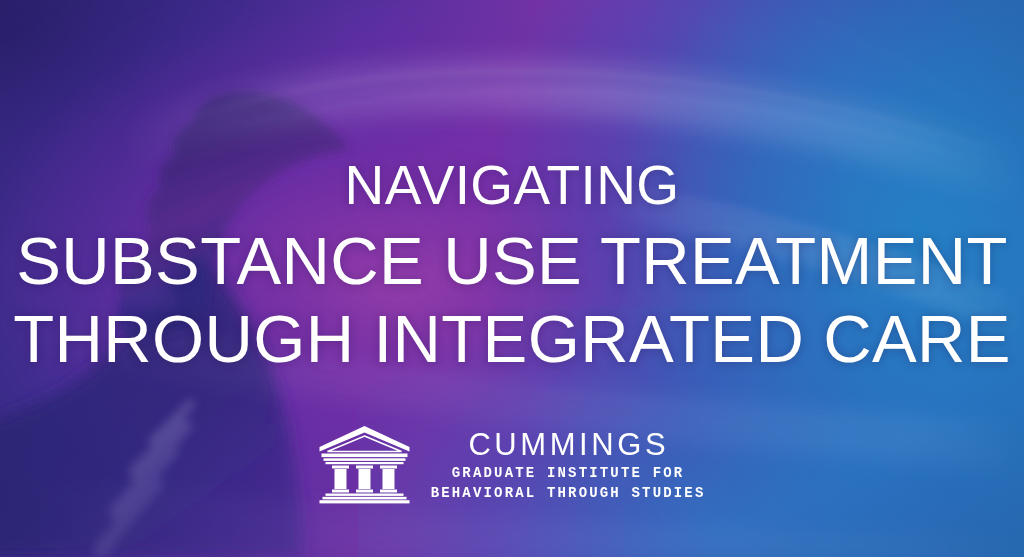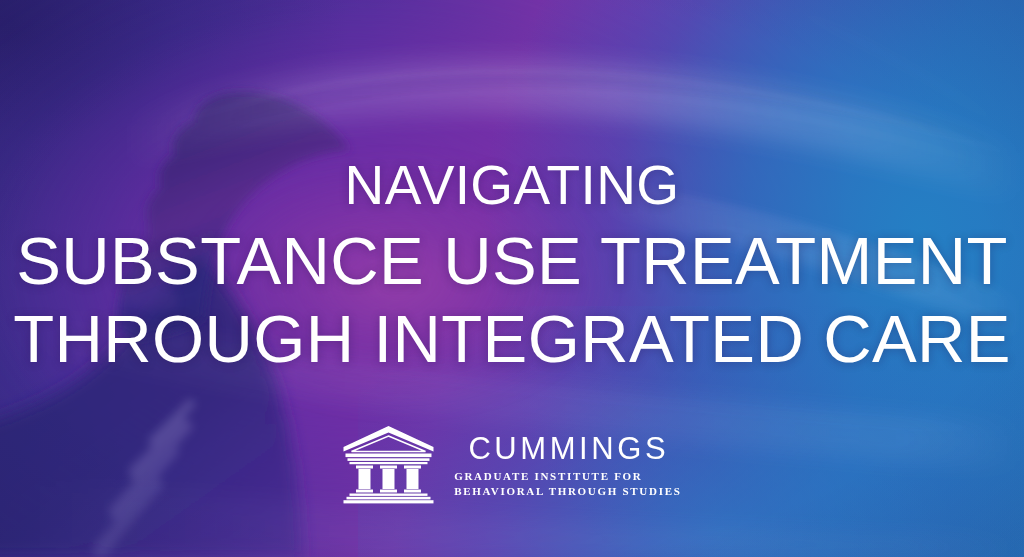--- a/index.html
+++ b/index.html
@@ -199,26 +199,27 @@
   .logo-wordmark {
     font-family: "Liberation Sans", sans-serif;
     font-size: 31px;
     font-weight: 400;
     letter-spacing: 0.115em;
     line-height: 1.05;
     white-space: nowrap;
     text-indent: 0.115em;
   }
   .logo-tagline {
-    font-family: Liberation Serif, serif;
-    font-size: 11px;
+    font-family: Liberation Mono, monospace;
+    font-size: 14px;
     font-weight: 700;
     letter-spacing: 0.155em;
     line-height: 1.38;
     white-space: nowrap;
+    text-align: center;
     margin-top: 3px;
     text-indent: 0.155em;
   }
 </style>
 </head>
 <body>
 
 <div class="banner">
 
   <div class="bg-base"></div>

